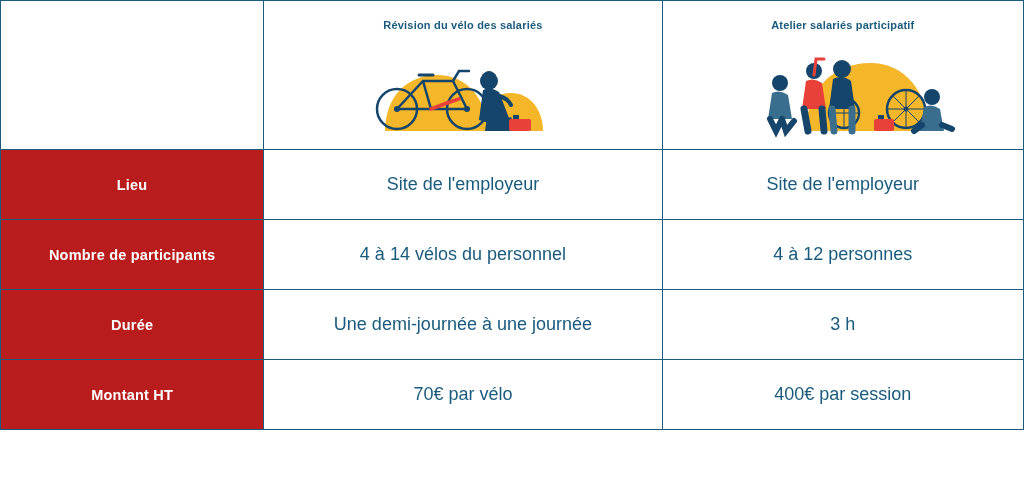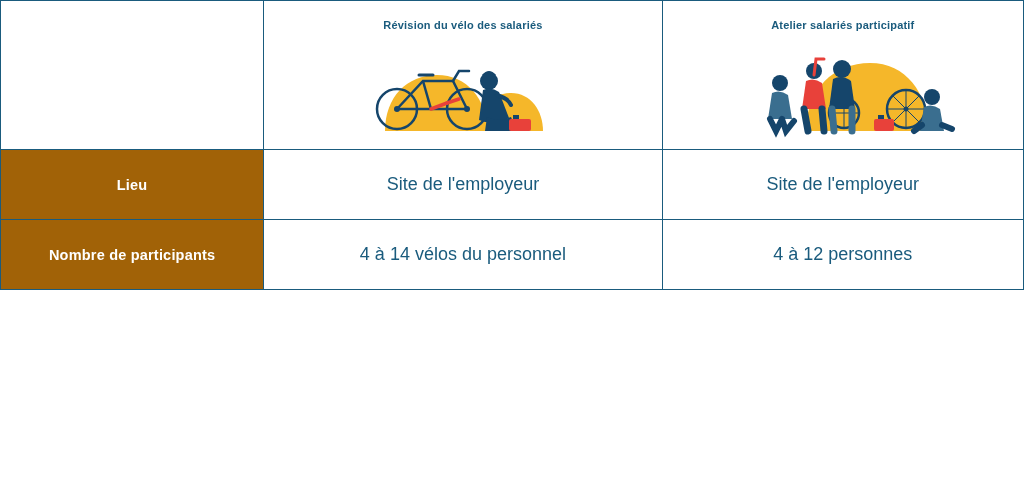--- a/index.html
+++ b/index.html
@@ -55,21 +55,21 @@
     margin-bottom: 0;
     line-height: 1.2;
   }
   .illus {
     display: block;
     margin: 2px auto 0 auto;
   }
 
   
   td.label {
-    background: #a16207;
+    background: #b91c1c;
     color: #ffffff;
     font-weight: bold;
     font-size: 14.5px;
     text-align: center;
     height: 69px;
     letter-spacing: .2px;
     margin-top: 7px;
   }
   td.value {
     background: #ffffff;
@@ -150,17 +150,27 @@
         <td class="value">Site de l'employeur</td>
         <td class="value">Site de l'employeur</td>
       </tr>
 
       <tr>
         <td class="label">Nombre de participants</td>
         <td class="value">4 à 14 vélos du personnel</td>
         <td class="value">4 à 12 personnes</td>
       </tr>
 
+      <tr>
+        <td class="label">Durée</td>
+        <td class="value">Une demi-journée à une journée</td>
+        <td class="value">3 h</td>
+      </tr>
 
+      <tr>
+        <td class="label">Montant HT</td>
+        <td class="value">70€ par vélo</td>
+        <td class="value">400€ par session</td>
+      </tr>
 
     </tbody>
   </table>
 </div>
 
 </body></html>

